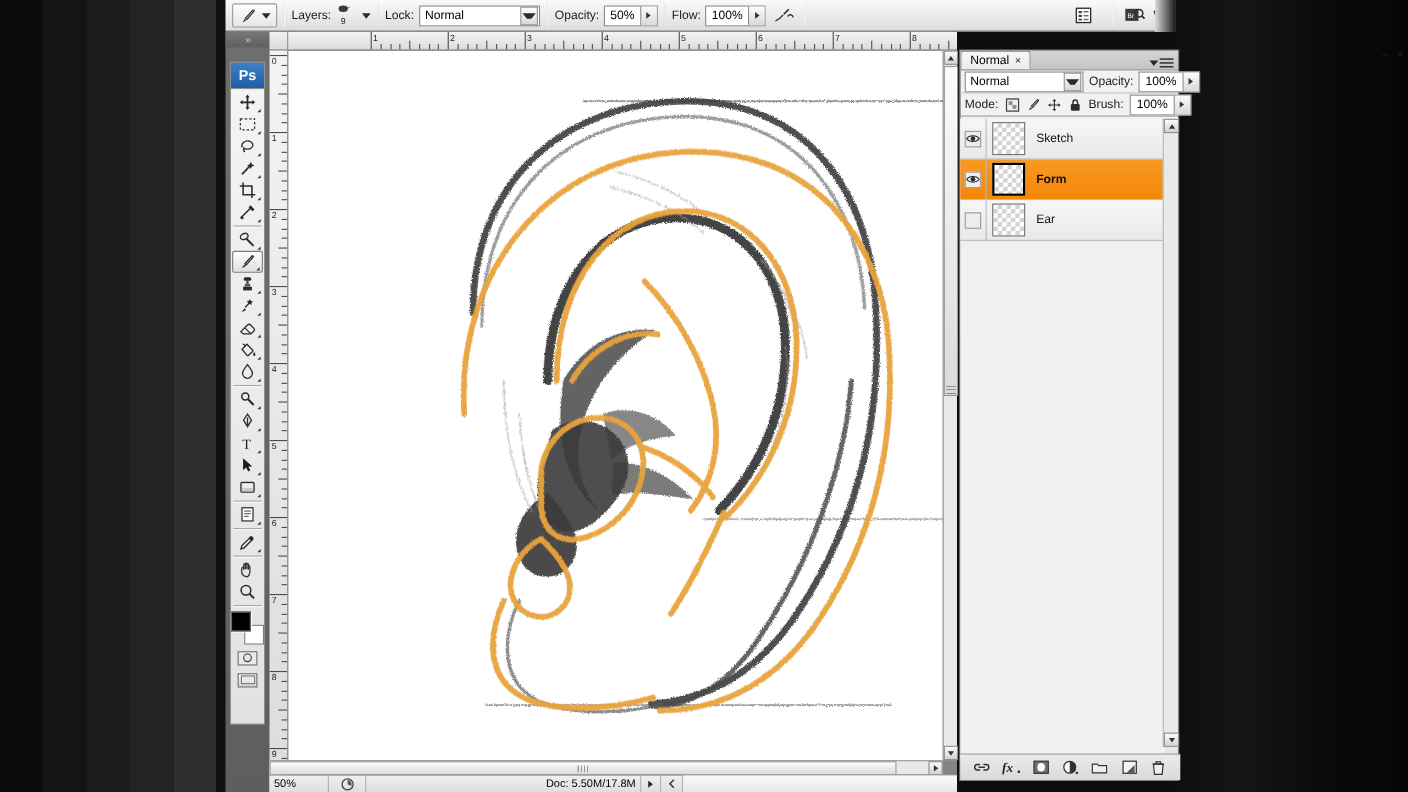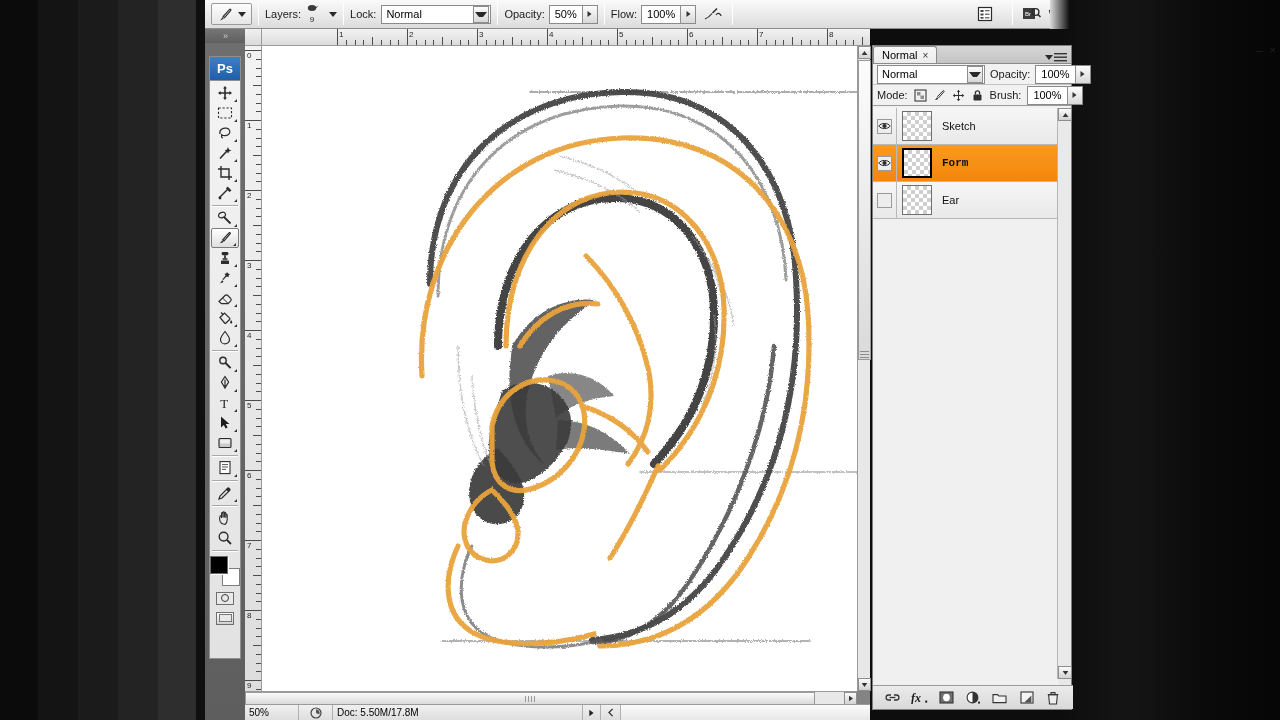--- a/index.html
+++ b/index.html
@@ -151,21 +151,21 @@
      border-right:1px solid #b9b9b9; }
   .eye-box{ width:15px;height:15px; border:1px solid #9a9a9a; background:#ededed;
      display:flex; align-items:center; justify-content:center; }
   .thumb{ width:30px; height:30px; margin-left:5px; border:1px solid #6f6f6f; background:#fff; }
   .thumb.sel-th{ border:2px solid #000; }
   .checker{ background-image:
       linear-gradient(45deg,#cfcfcf 25%,transparent 25%,transparent 75%,#cfcfcf 75%),
       linear-gradient(45deg,#cfcfcf 25%,transparent 25%,transparent 75%,#cfcfcf 75%);
     background-size:8px 8px; background-position:0 0,4px 4px; background-color:#fff; }
   .lname{ margin-left:10px; font-size:11px; color:#111; }
-  .lname.b{ font-weight:bold;font-family:Liberation Mono, monospace; }
+  .lname.b{ font-weight:bold; }
   .lname.i{ font-style:italic; }
   .lock-ic{ margin-left:auto; margin-right:8px; }
 
   .panel-footer{ position:absolute; left:0; bottom:0; width:200px; height:24px;
      background:linear-gradient(180deg,#ebebeb,#d9d9d9); border-top:1px solid #9c9c9c;
      display:flex; align-items:center; justify-content:space-around; padding:0 6px; }
   svg{ display:block; }
 </style>
 </head>
 <body>
@@ -724,21 +724,21 @@
     <div class="statusbar">
       <div class="sb-cell" style="width:54px">
         <span>50%</span>
       </div>
       <div class="sb-cell" style="width:34px;justify-content:center">
         <svg width="12" height="12" viewBox="0 0 12 12">
           <circle cx="6" cy="6" r="5" fill="none" stroke="#444" stroke-width="1.2"></circle>
           <path d="M6 6 L6 2.2 A3.8 3.8 0 0 1 9.3 7.6 Z" fill="#555"></path>
         </svg>
       </div>
-      <div class="sb-cell" style="flex:1;justify-content:flex-start">
+      <div class="sb-cell" style="flex:1;justify-content:flex-end">
         <span>Doc: 5.50M/17.8M</span>
       </div>
       <div class="sb-cell" style="width:18px;justify-content:center">
         <svg width="7" height="8" viewBox="0 0 7 8">
             <path d="M1.3 0.8 L5.6 4 L1.3 7.2 Z" fill="#222"></path>
           </svg>
       </div>
       <div class="sb-cell" style="width:20px;justify-content:center">
         <svg width="8" height="9" viewBox="0 0 8 9">
             <path d="M5.6 0.9 L2 4.5 L5.6 8.1" fill="none" stroke="#333" stroke-width="1.3"></path>

